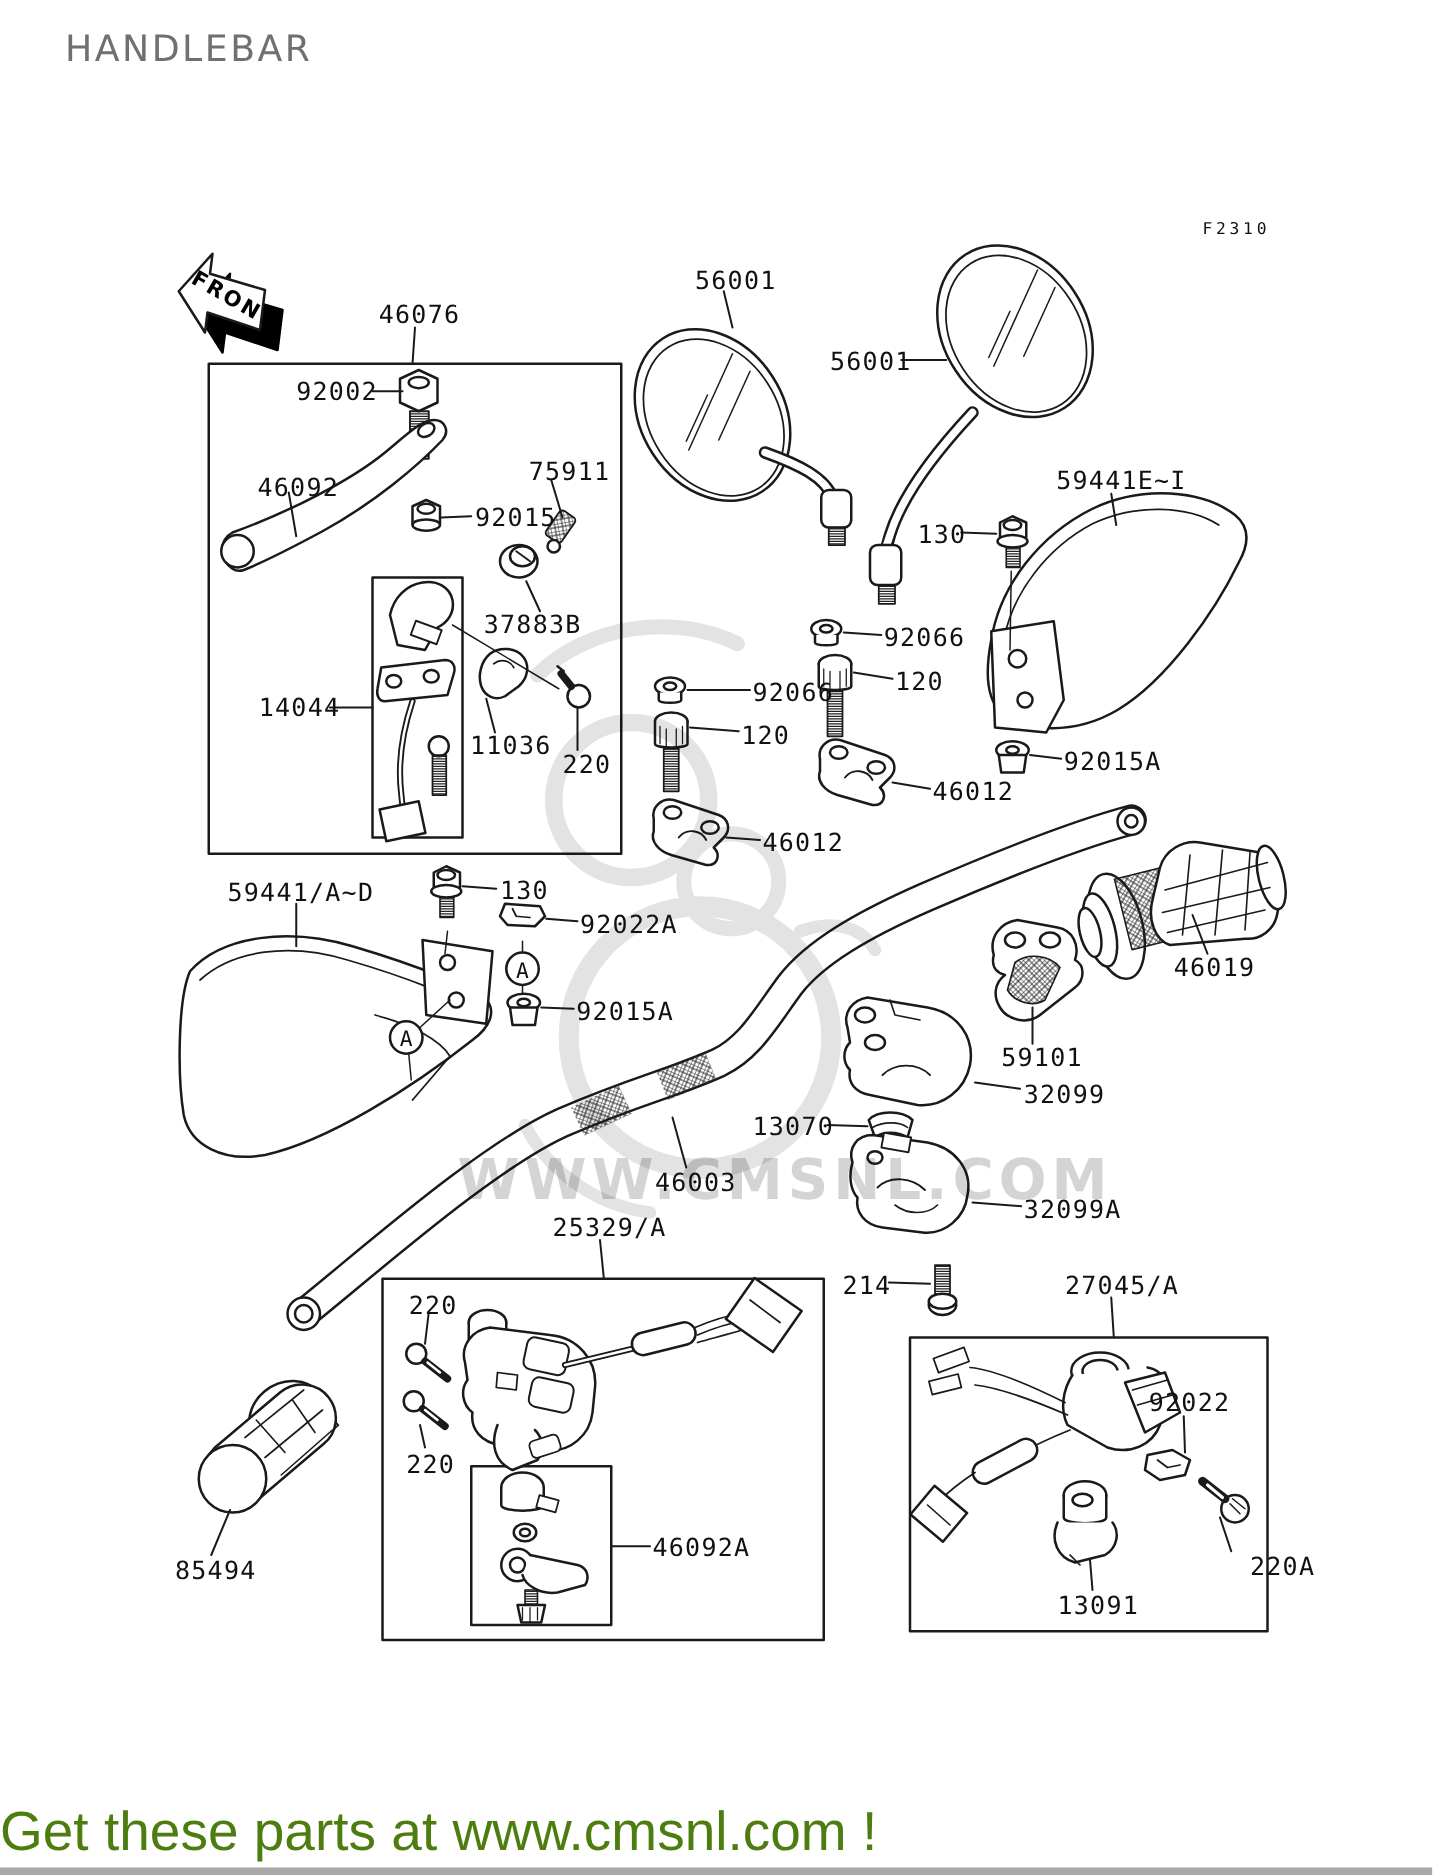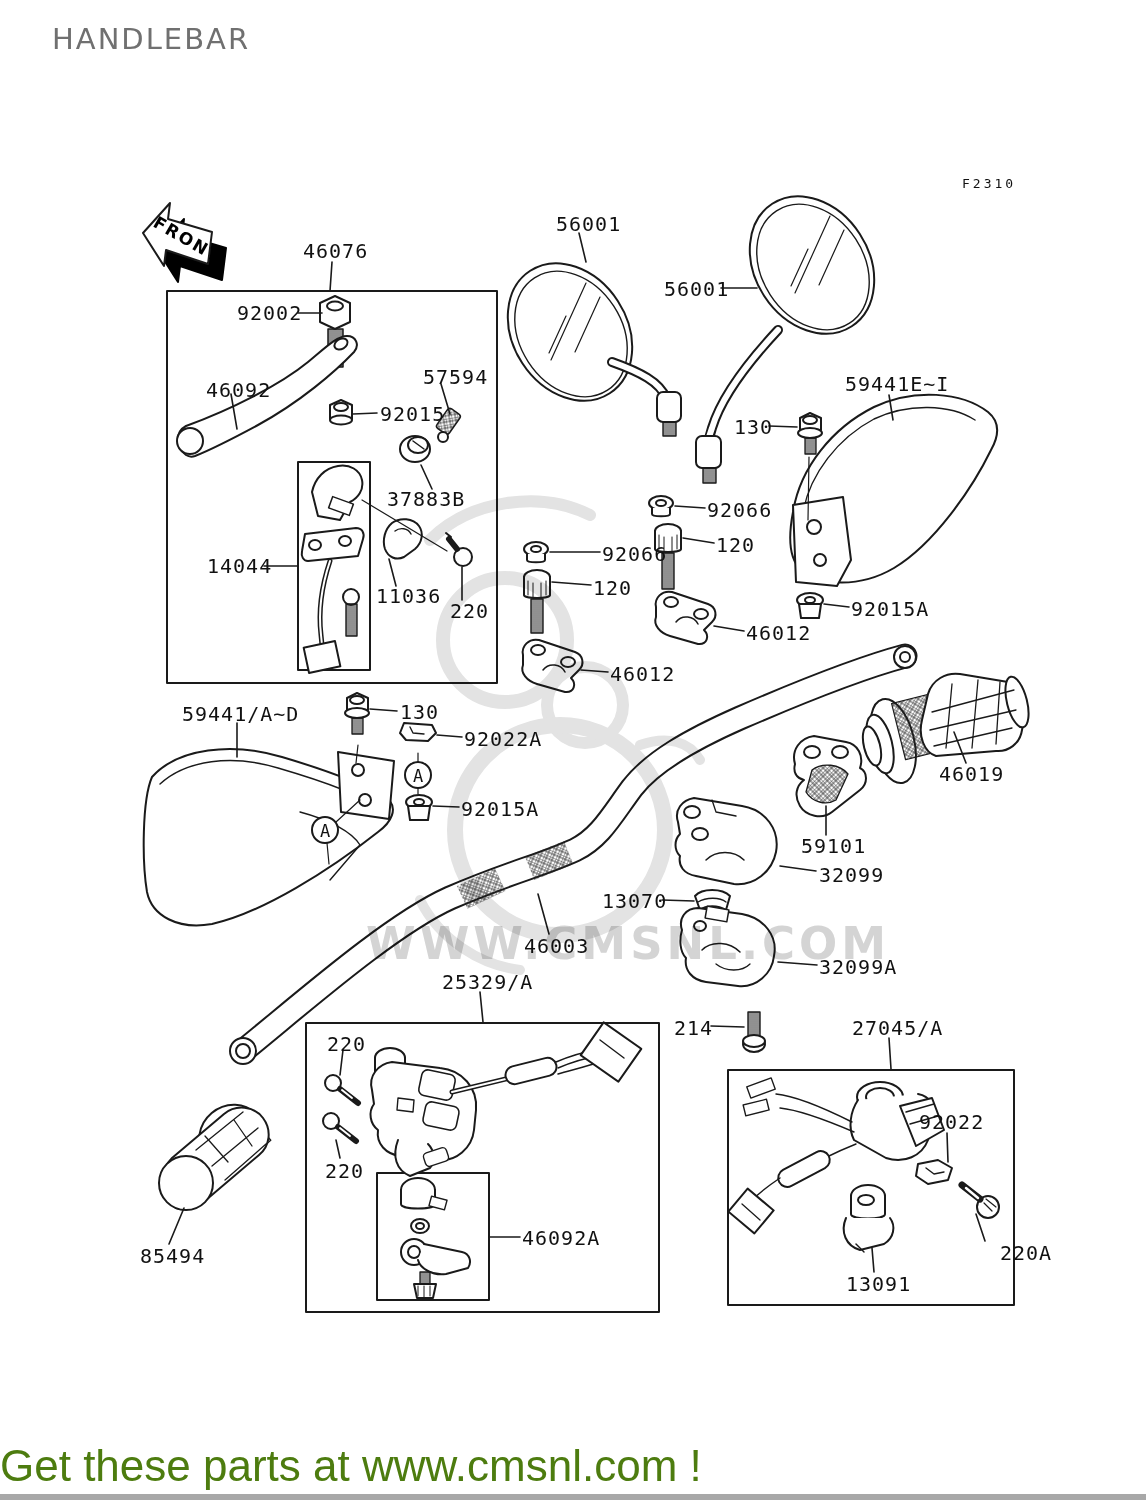--- a/index.html
+++ b/index.html
@@ -393,21 +393,21 @@
     <path d="M420,900 C440,940 480,965 520,970" stroke-width="10"></path>
   </g>
 </svg>
 
 <div class="title">HANDLEBAR</div>
 <div class="figcode">F2310</div>
 
 <div class="lbl" style="left:303px;top:241px">46076</div>
 <div class="lbl" style="left:237px;top:303px">92002</div>
 <div class="lbl" style="left:206px;top:380px">46092</div>
-<div class="lbl" style="left:423px;top:367px">57594</div>
+<div class="lbl" style="left:423px;top:367px">75911</div>
 <div class="lbl" style="left:380px;top:404px">92015</div>
 <div class="lbl" style="left:387px;top:489px">37883B</div>
 <div class="lbl" style="left:207px;top:556px">14044</div>
 <div class="lbl" style="left:376px;top:586px">11036</div>
 <div class="lbl" style="left:450px;top:601px">220</div>
 <div class="lbl" style="left:556px;top:214px">56001</div>
 <div class="lbl" style="left:664px;top:279px">56001</div>
 <div class="lbl" style="left:845px;top:374px">59441E~I</div>
 <div class="lbl" style="left:734px;top:417px">130</div>
 <div class="lbl" style="left:707px;top:500px">92066</div>

